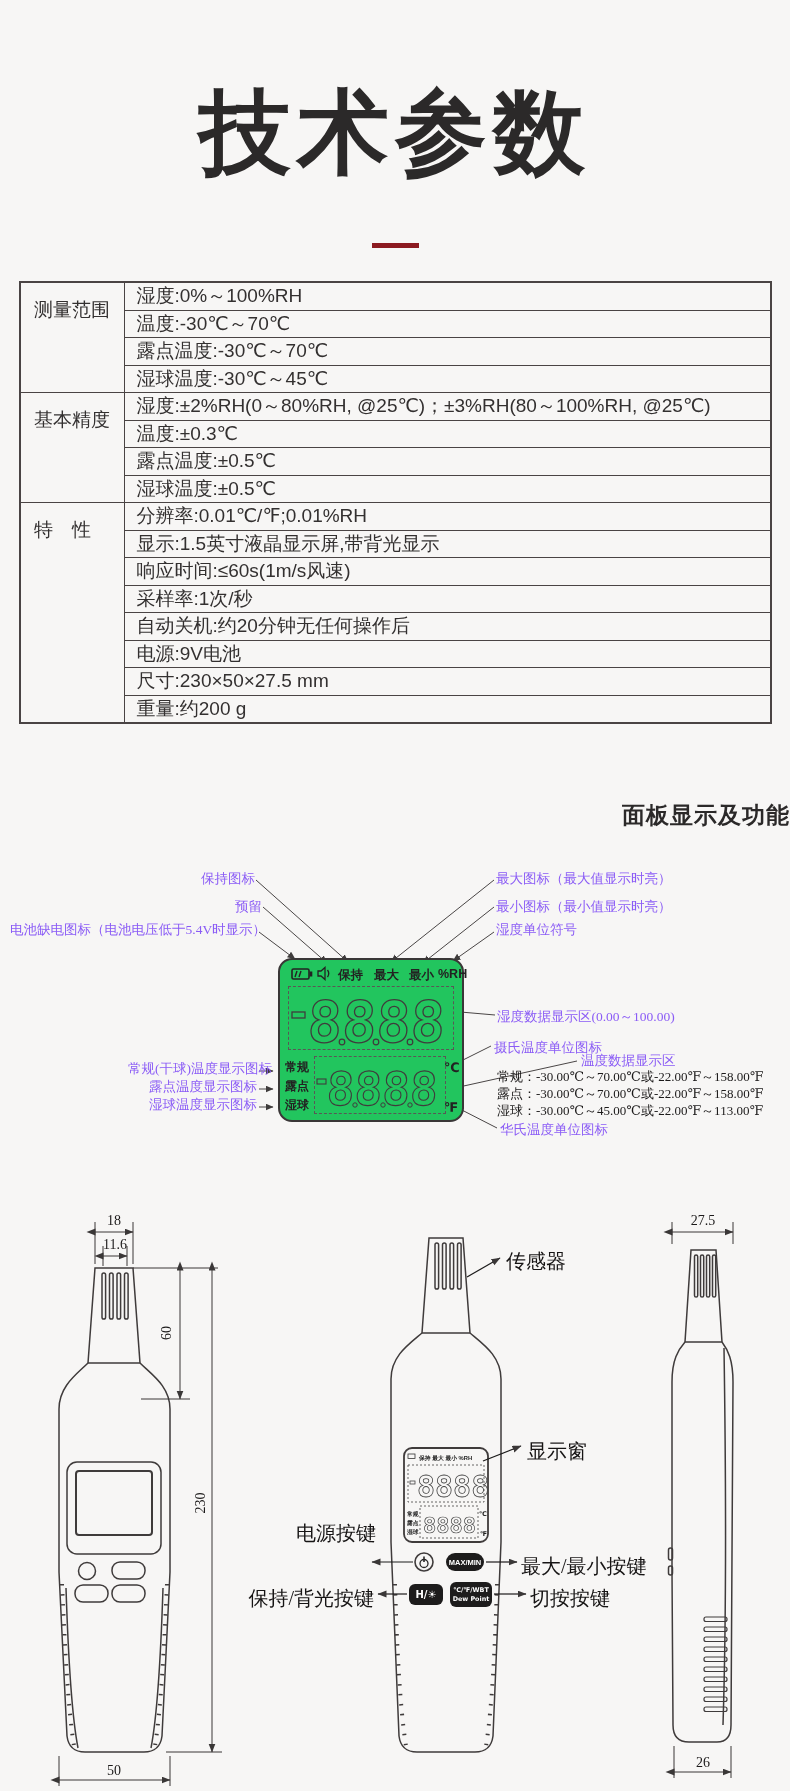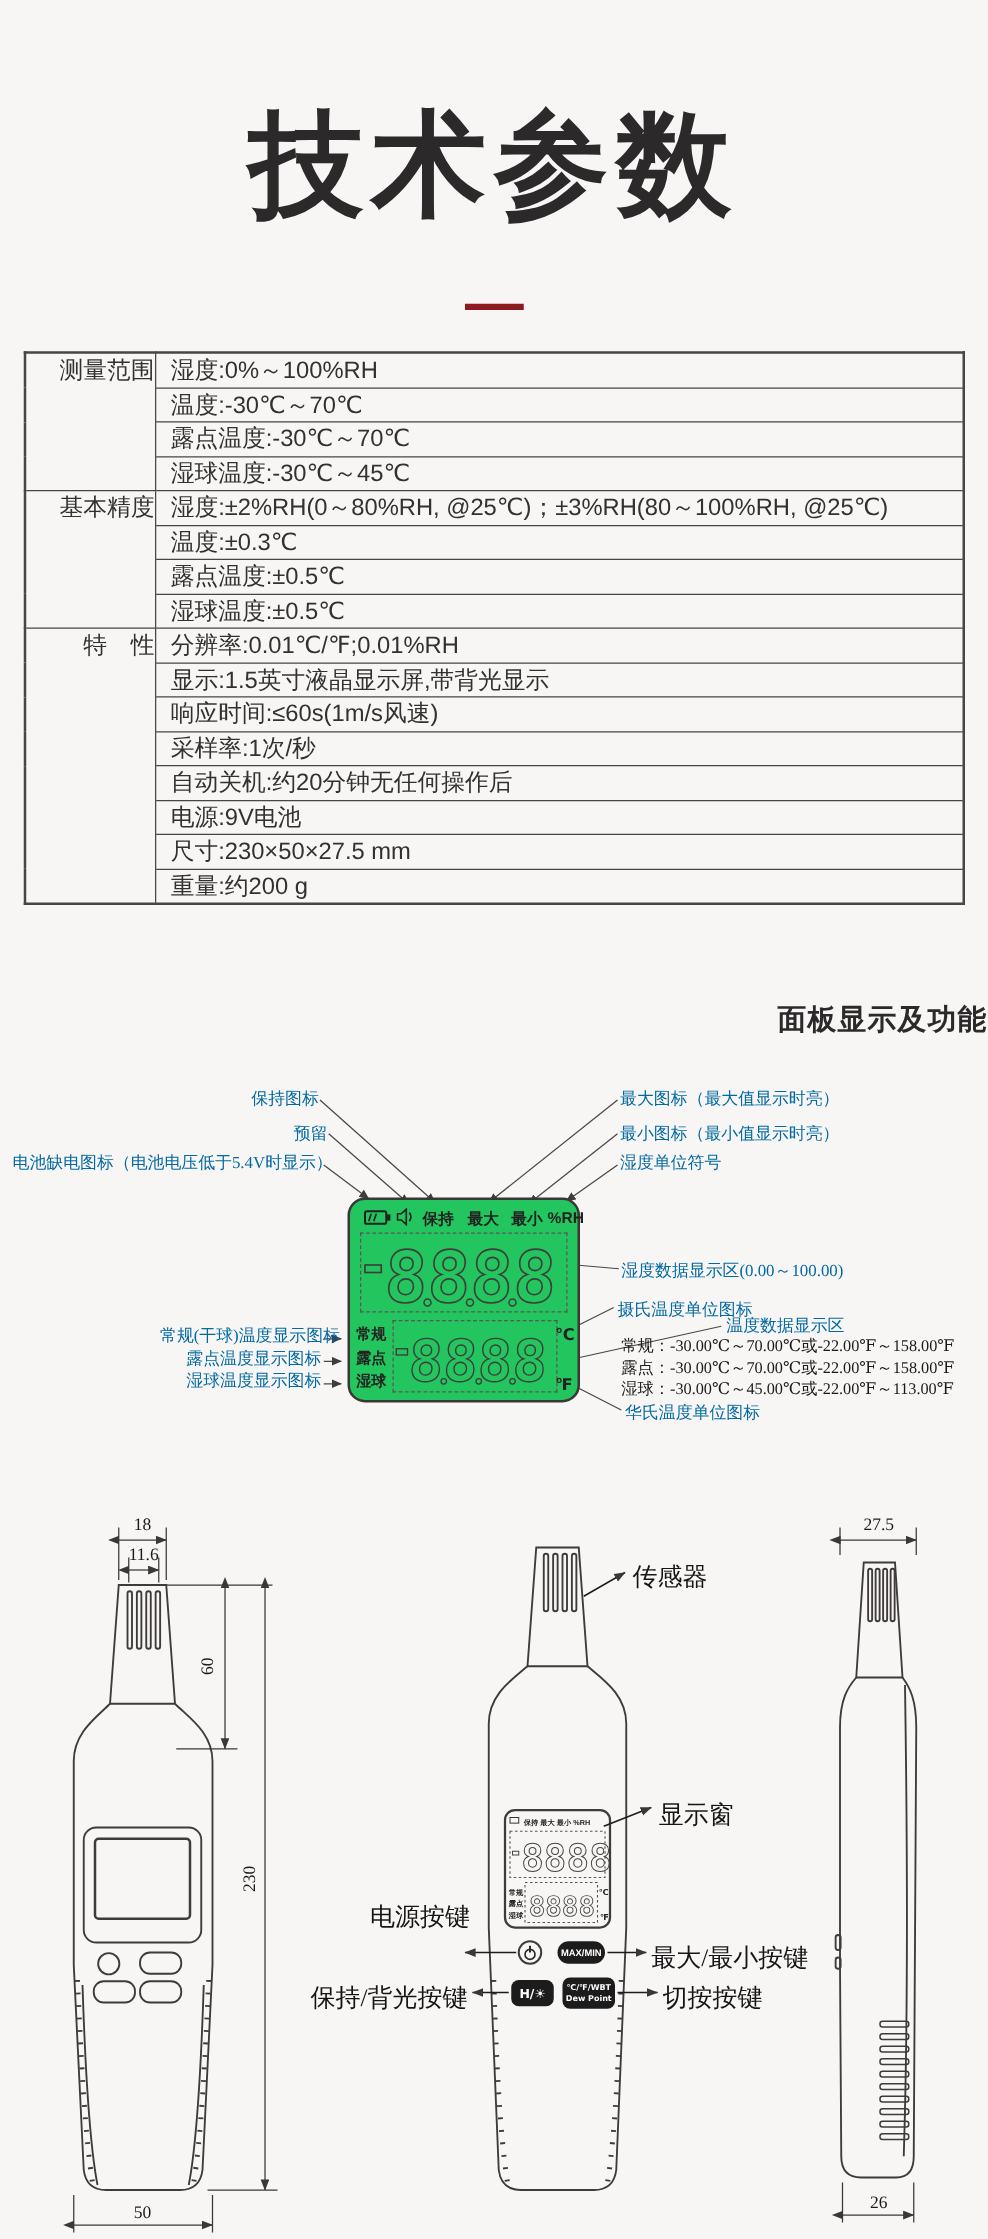--- a/index.html
+++ b/index.html
@@ -4,23 +4,23 @@
 <style>
   html,body{margin:0;padding:0;}
   body{background:#f7f6f5;font-family:"Liberation Sans","DejaVu Sans",sans-serif;}
   .page{position:relative;width:790px;height:1791px;background:#f7f6f5;overflow:hidden;color:#2e2b2b;}
   .abs{position:absolute;}
   .serif{font-family:"Liberation Serif","DejaVu Serif",serif;}
   .title{left:0;top:84px;width:790px;text-align:center;font-size:92px;font-weight:900;color:#2b2929;letter-spacing:6px;line-height:1.05;}
   .divider{left:372px;top:243px;width:47px;height:5px;background:#8c1a20;}
   table.spec{position:absolute;left:19px;top:281px;width:753px;border-collapse:collapse;border:2px solid #4a4444;table-layout:fixed;}
   table.spec td{border:1px solid #4a4444;height:26.5px;font-size:19px;color:#333030;padding:0 4px 0 12px;white-space:nowrap;overflow:hidden;}
-  table.spec td.grp{text-align:right;vertical-align:top;line-height:27px;padding:0;font-size:19px;}
+  table.spec td.grp{text-align:left;vertical-align:top;line-height:27px;padding:13px;font-size:19px;}
   .sec-title{left:0;top:800px;width:790px;text-align:right;font-size:23px;font-weight:bold;color:#2b2929;letter-spacing:1px;}
-  .lab{font-size:13.5px;color:#0369a1;line-height:1.15;white-space:nowrap;}
+  .lab{font-size:13.5px;color:#8b5cf6;line-height:1.15;white-space:nowrap;}
   .lab.r{text-align:right;}
   .rng{font-size:13px;color:#1c1a1a;white-space:nowrap;}
   
   .lcd{left:278px;top:958px;width:182px;height:160px;border:2.5px solid #3a3737;border-radius:14px;background:#22c55e;}
   .lcd .st{position:absolute;top:7px;font-size:12.5px;font-weight:bold;color:#232222;white-space:nowrap;}
   .hbox{position:absolute;left:8px;top:26px;width:166px;height:64px;border:1.5px dashed #5a5656;box-sizing:border-box;}
   .tbox{position:absolute;left:34px;top:96px;width:132px;height:58px;border:1.5px dashed #5a5656;box-sizing:border-box;}
   .trow{position:absolute;left:5px;font-size:12px;font-weight:bold;color:#232222;}
   .unit{position:absolute;left:164px;font-size:13px;font-weight:bold;color:#232222;}
   .dim{font-size:14px;color:#1c1a1a;text-align:center;white-space:nowrap;font-family:"Liberation Serif","DejaVu Serif",serif;}

